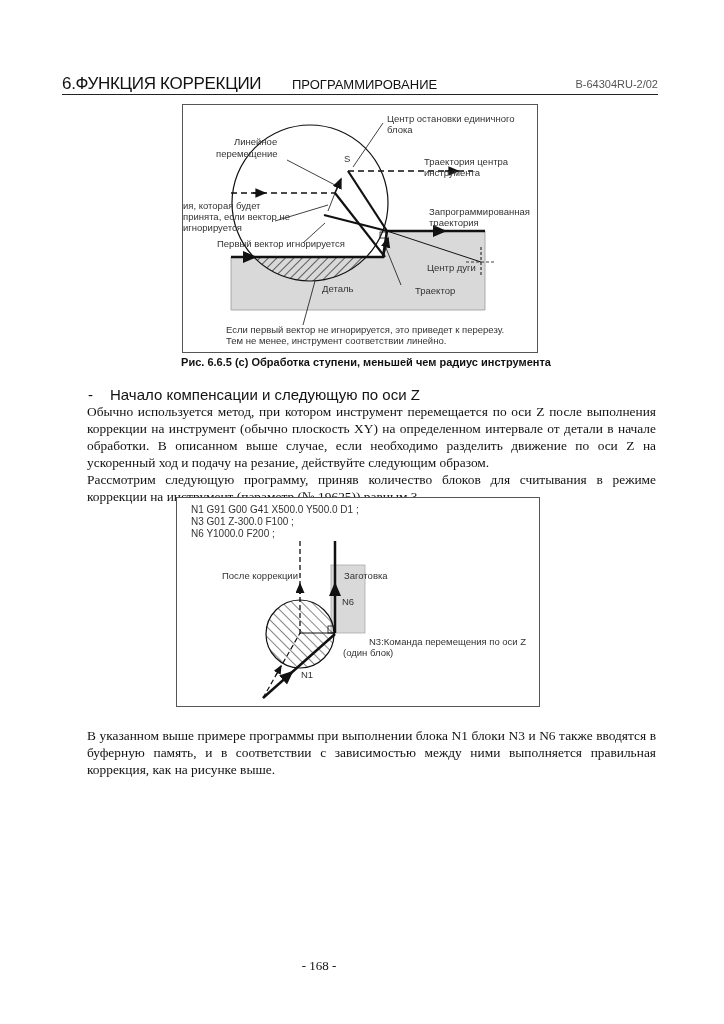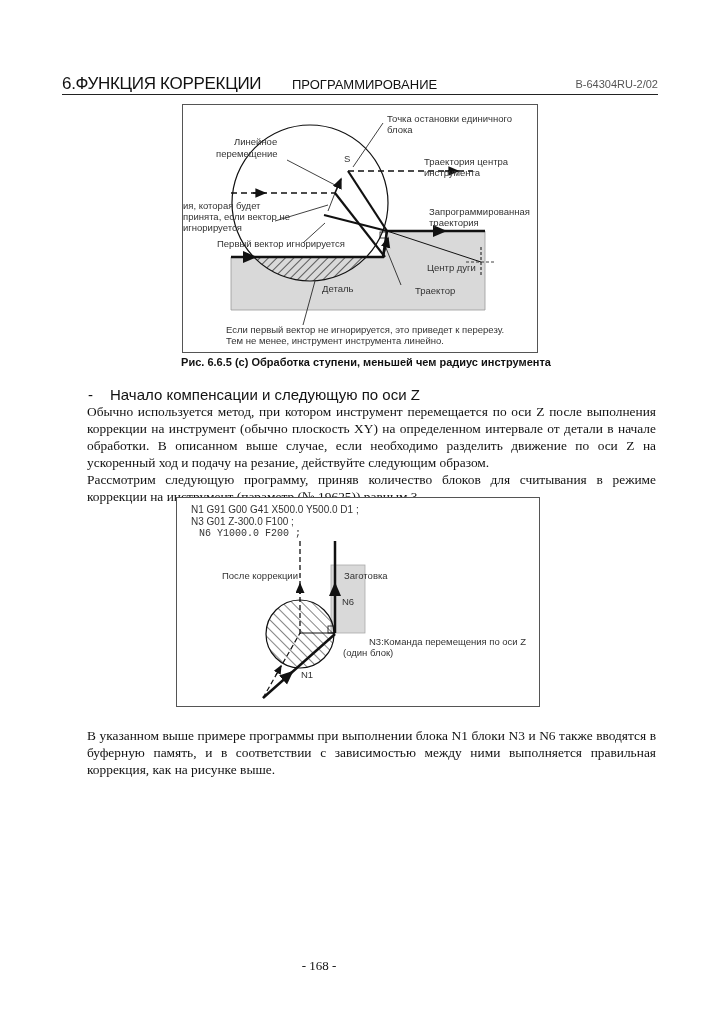--- a/index.html
+++ b/index.html
@@ -71,38 +71,38 @@
 
     <line x1="152" y1="88" x2="145" y2="106" stroke="#111" stroke-width="0.8"></line>
 
     <line x1="104" y1="55" x2="152" y2="80" stroke="#111" stroke-width="0.8"></line>
     <line x1="200" y1="18" x2="170" y2="62" stroke="#111" stroke-width="0.8"></line>
     <line x1="92" y1="116" x2="145" y2="100" stroke="#111" stroke-width="0.8"></line>
     <line x1="120" y1="138" x2="142" y2="118" stroke="#111" stroke-width="0.8"></line>
     <line x1="218" y1="180" x2="203" y2="143" stroke="#111" stroke-width="0.8"></line>
     <line x1="120" y1="220" x2="132" y2="176" stroke="#111" stroke-width="0.8"></line>
   </svg>
-  <span class="lbl" style="left:204px; top:8px;">Точка остановки единичного</span>
+  <span class="lbl" style="left:204px; top:8px;">Центр остановки единичного</span>
   <span class="lbl" style="left:204px; top:19px;">блока</span>
   <span class="lbl" style="left:51px; top:31px;">Линейное</span>
   <span class="lbl" style="left:33px; top:43px;">перемещение</span>
   <span class="lbl" style="left:161px; top:48px;">S</span>
   <span class="lbl" style="left:241px; top:51px;">Траектория центра</span>
   <span class="lbl" style="left:241px; top:62px;">инструмента</span>
   <span class="lbl" style="left:0px; top:95px;">ия, которая будет</span>
   <span class="lbl" style="left:0px; top:106px;">принята, если вектор не</span>
   <span class="lbl" style="left:0px; top:117px;">игнорируется</span>
   <span class="lbl" style="left:246px; top:101px;">Запрограммированная</span>
   <span class="lbl" style="left:246px; top:112px;">траектория</span>
   <span class="lbl" style="left:34px; top:133px;">Первый вектор игнорируется</span>
   <span class="lbl" style="left:244px; top:157px;">Центр дуги</span>
   <span class="lbl" style="left:139px; top:178px;">Деталь</span>
   <span class="lbl" style="left:232px; top:180px;">Траектор</span>
   <span class="lbl" style="left:43px; top:219px;">Если первый вектор не игнорируется, это приведет к перерезу.</span>
-  <span class="lbl" style="left:43px; top:230px;">Тем не менее, инструмент инструмента линейно.</span>
+  <span class="lbl" style="left:43px; top:230px;">Тем не менее, инструмент соответствии линейно.</span>
 </div>
 <div class="caption">Рис. 6.6.5 (c)  Обработка ступени, меньшей чем радиус инструмента</div>
 
 <div class="sec">
   <span class="dash">-</span><span>Начало компенсации и следующую по оси Z</span>
 </div>
 
 <div class="para" style="top:403px;">
   <p>Обычно используется метод, при котором инструмент перемещается по оси Z после выполнения коррекции на инструмент (обычно плоскость XY) на определенном интервале от детали в начале обработки.  В описанном выше случае, если необходимо разделить движение по оси Z на ускоренный ход и подачу на резание, действуйте следующим образом.</p>
   <p>Рассмотрим следующую программу, приняв количество блоков для считывания в режиме коррекции на инструмент (параметр (№ 19625)) равным 3.</p>
@@ -133,21 +133,21 @@
     <rect x="151" y="128" width="7" height="7" fill="none" stroke="#111" stroke-width="0.8"></rect>
 
     <line x1="86" y1="200" x2="158" y2="136" stroke="#111" stroke-width="2.5"></line>
     <line x1="106" y1="182" x2="115" y2="174" stroke="#111" stroke-width="2" marker-end="url(#arr2)"></line>
 
     <line x1="86" y1="200" x2="123" y2="135" stroke="#111" stroke-width="1.2" stroke-dasharray="5,3"></line>
     <line x1="99" y1="177" x2="104" y2="168" stroke="#111" stroke-width="1.3" marker-end="url(#arr2)"></line>
   </svg>
   <span class="lbl" style="left:14px; top:6px; font-size:10px;">N1 G91 G00 G41 X500.0 Y500.0 D1 ;</span>
   <span class="lbl" style="left:14px; top:18px; font-size:10px;">N3 G01 Z-300.0 F100 ;</span>
-  <span class="lbl" style="left:22px; top:30px; font-size:10px;font-family:Liberation Mono, monospace;">N6 Y1000.0 F200 ;</span>
+  <span class="lbl" style="left:14px; top:30px; font-size:10px;">N6 Y1000.0 F200 ;</span>
   <span class="lbl" style="left:45px; top:72px;">После коррекции</span>
   <span class="lbl" style="left:167px; top:72px;">Заготовка</span>
   <span class="lbl" style="left:165px; top:98px;">N6</span>
   <span class="lbl" style="left:166px; top:138px;margin-left:26px;">N3:Команда перемещения по оси Z</span>
   <span class="lbl" style="left:166px; top:149px;">(один блок)</span>
   <span class="lbl" style="left:124px; top:171px;">N1</span>
 </div>
 
 <div class="para" style="top:727px;">
   <p>В указанном выше примере программы при выполнении блока N1 блоки N3 и N6 также вводятся в буферную память, и в соответствии с зависимостью между ними выполняется правильная коррекция, как на рисунке выше.</p>

